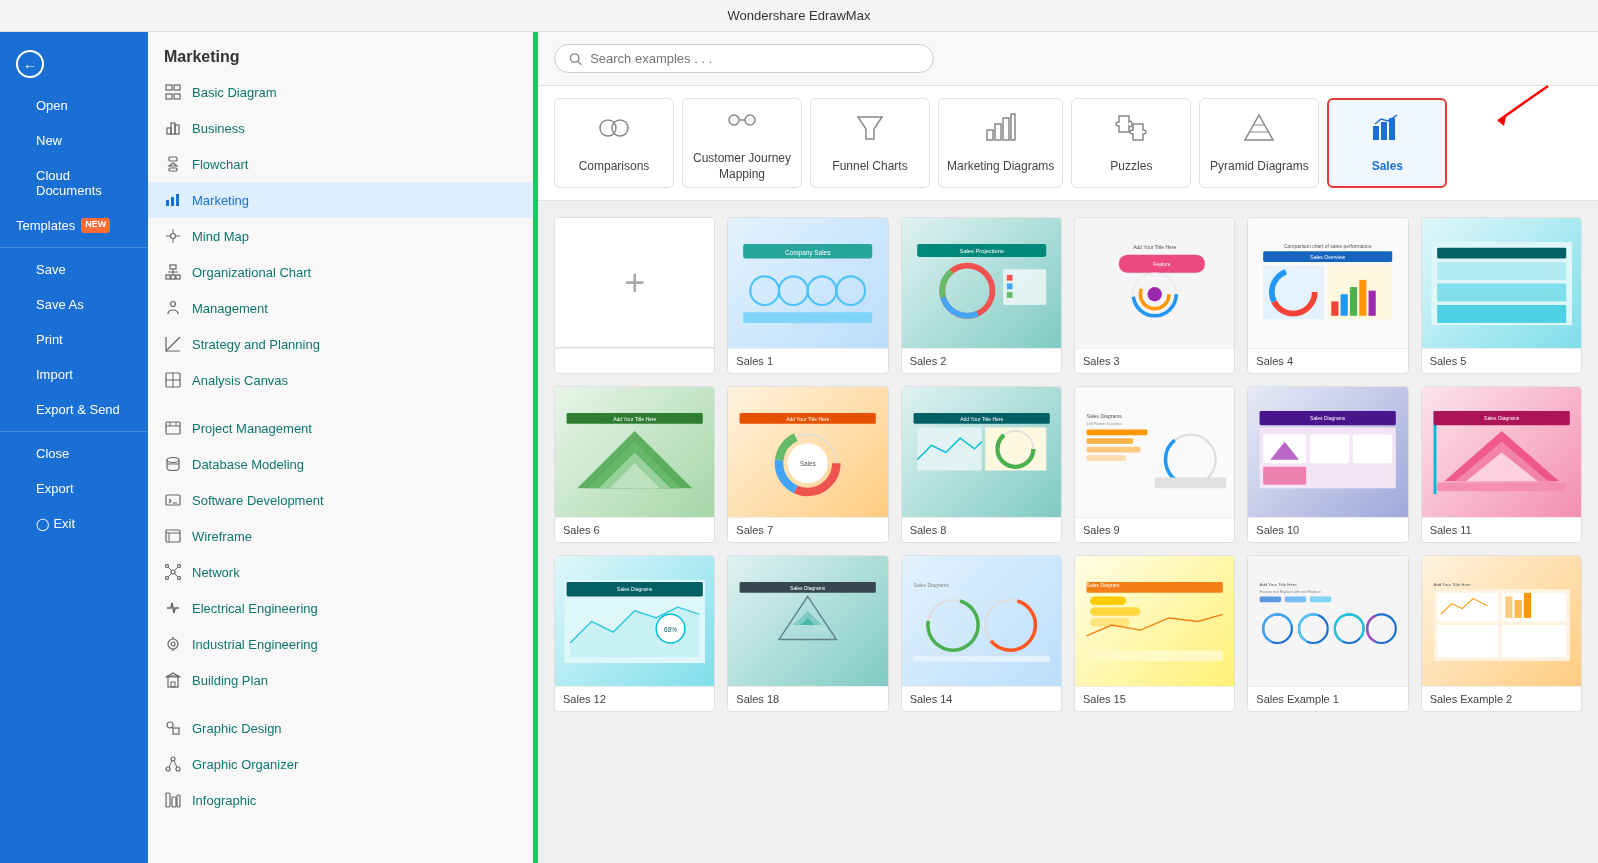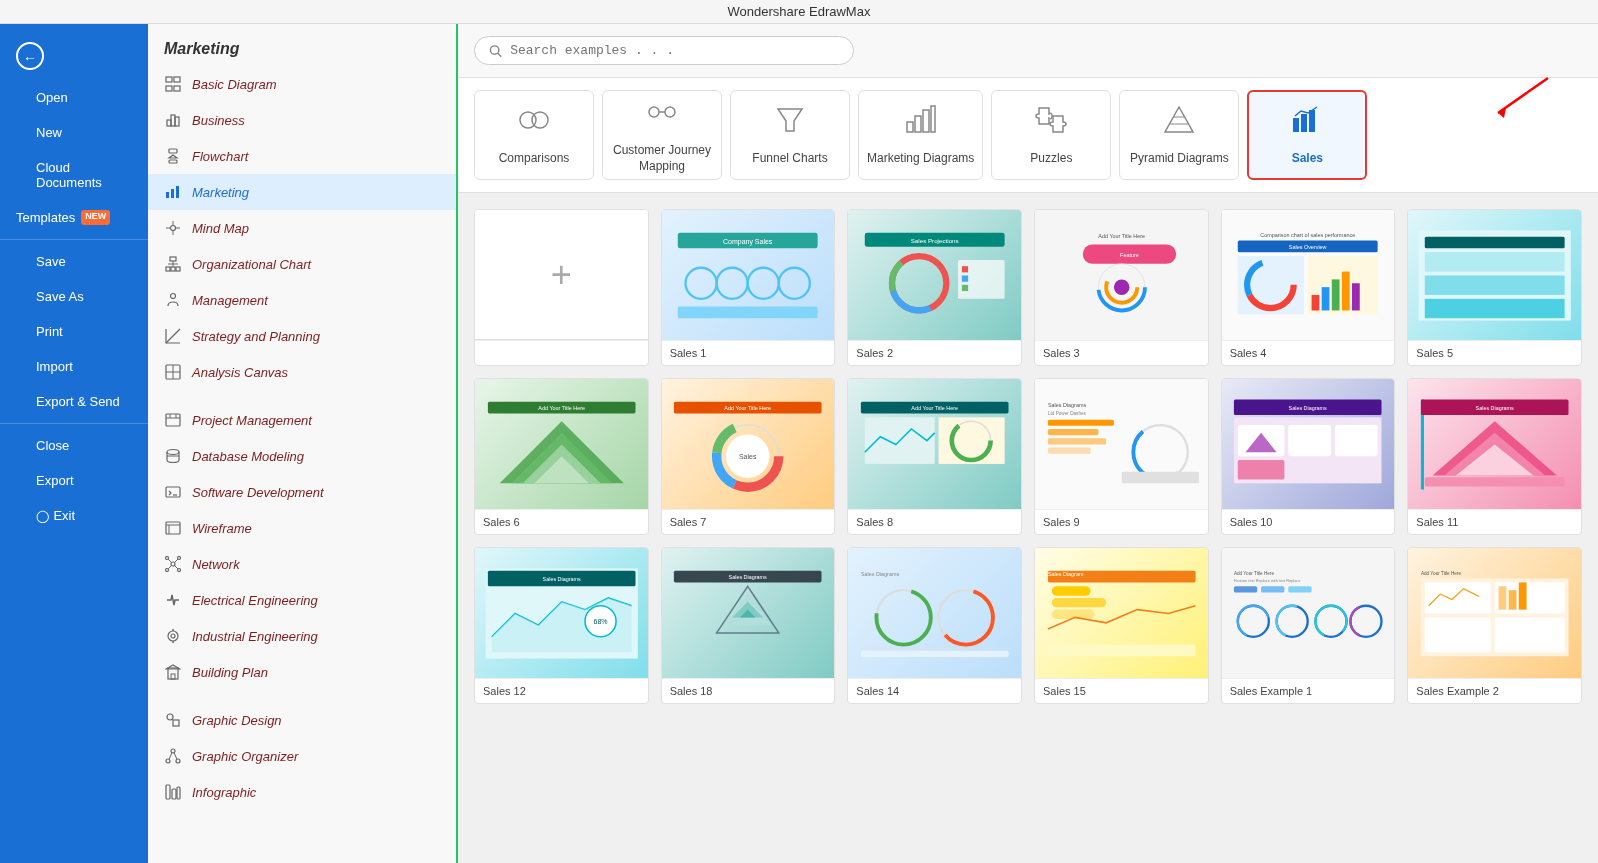--- a/index.html
+++ b/index.html
@@ -1,19 +1,19 @@
 <!DOCTYPE html>
 <html><head>
   <meta charset="utf-8">
   <style>
     * { box-sizing: border-box; margin: 0; padding: 0; }
     body { font-family: 'Segoe UI', Arial, sans-serif; display: flex; flex-direction: column; height: 863px; width: 1598px; overflow: hidden; background: #f0f0f0; }
 
     .title-bar {
-      height: 24px;
+      height: 32px;
       background: #f5f5f5;
       display: flex;
       align-items: center;
       justify-content: center;
       font-size: 13px;
       color: #333;
       border-bottom: 1px solid #ddd;
       flex-shrink: 0;
     }
 
@@ -84,44 +84,43 @@
     }
 
     .sidebar-divider {
       height: 1px;
       background: rgba(255,255,255,0.2);
       margin: 4px 0;
     }
 
     
     .right-panel {
-      width: 310px;
+      width: 390px;
       background: #f8f8f8;
-      border-right: 2px solid #22c55e;
+      border-right: 5px solid #22c55e;
       display: flex;
       flex-direction: column;
       overflow-y: auto;
       flex-shrink: 0;
-      font-style: italic;
     }
 
     .right-panel-header {
       padding: 16px 16px 8px 16px;
       font-size: 16px;
       font-weight: bold;
       color: #333;
     }
 
     .nav-item {
       display: flex;
       align-items: center;
       gap: 10px;
       padding: 9px 16px;
       font-size: 13px;
-      color: #7f1d1d;
+      color: #0f766e;
       cursor: pointer;
     }
 
     .nav-item.active {
       background: #dceeff;
       color: #1a6fd4;
     }
 
     .nav-item .nav-icon {
       width: 18px;
@@ -169,21 +168,20 @@
       gap: 8px;
     }
 
     .search-input-wrap input {
       border: none;
       outline: none;
       font-size: 13px;
       color: #6d28d9;
       background: transparent;
       width: 100%;
-      font-family: Liberation Mono, monospace;
     }
 
     
     .categories-row {
       display: flex;
       padding: 12px 16px;
       gap: 8px;
       background: white;
       border-bottom: 1px solid #e0e0e0;
       overflow-x: auto;

